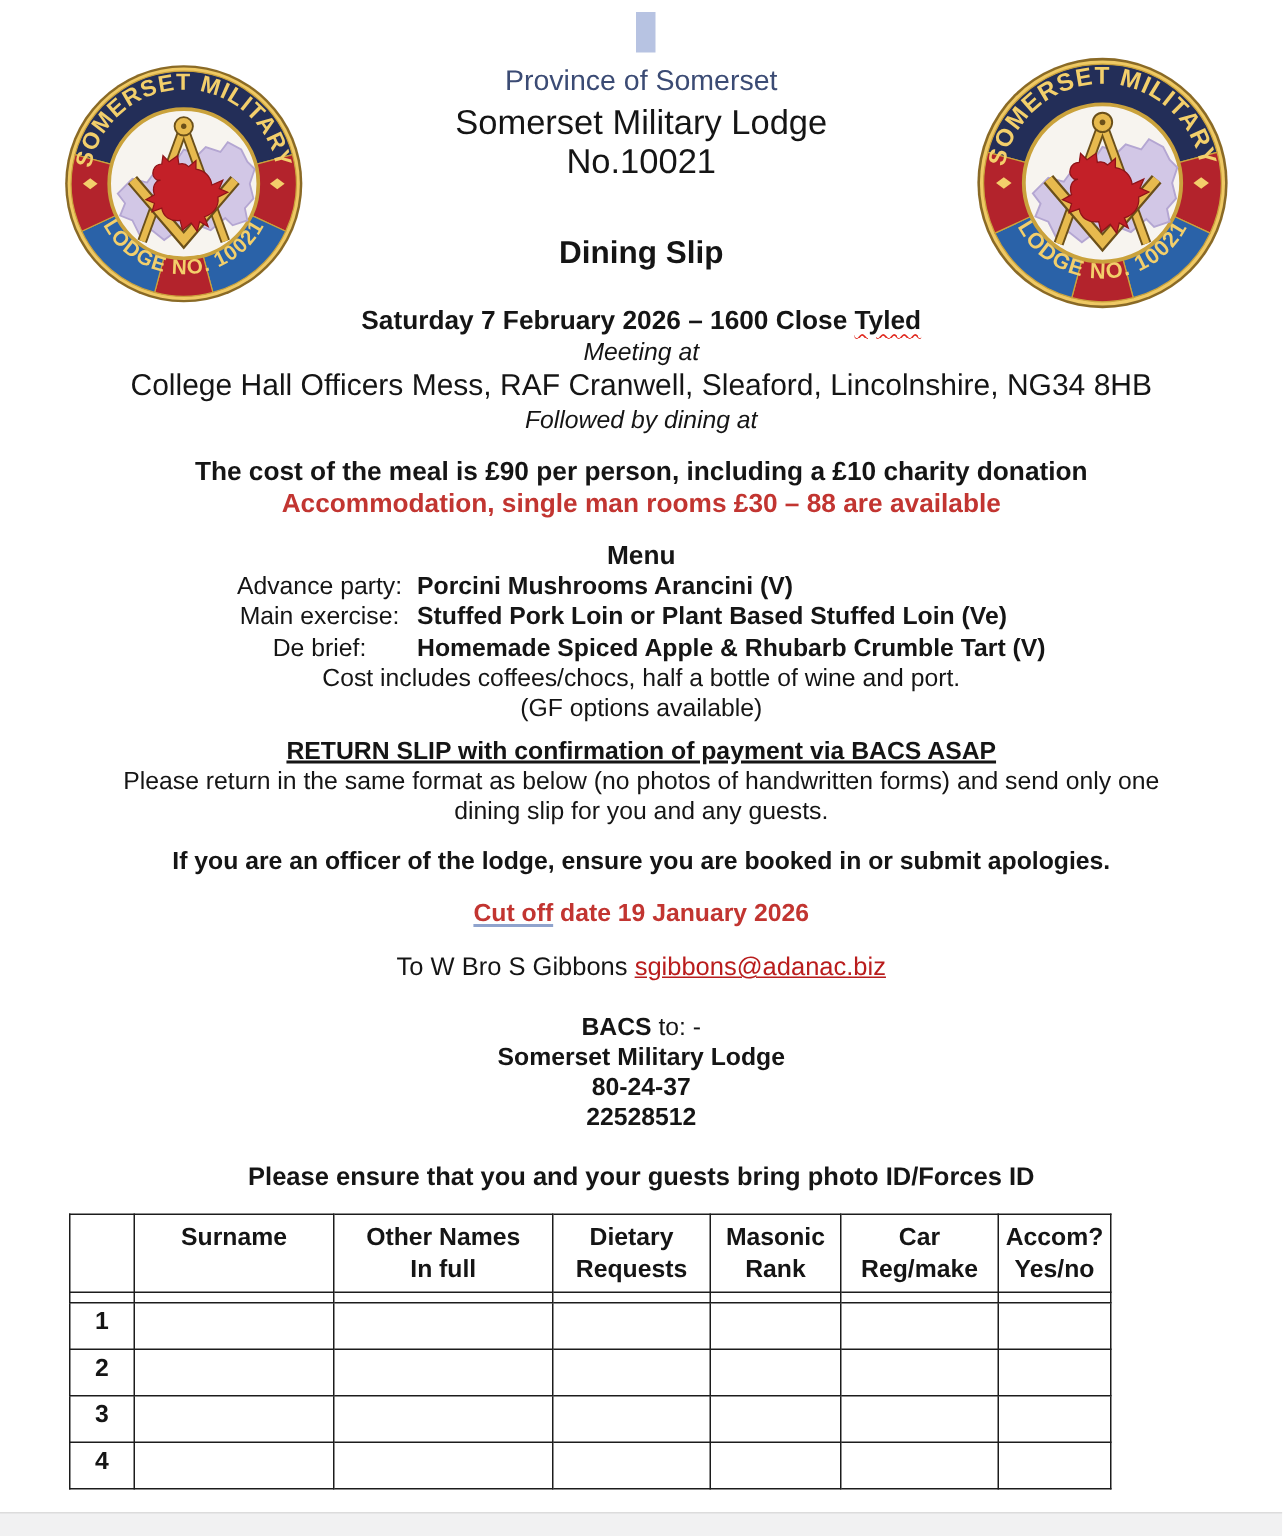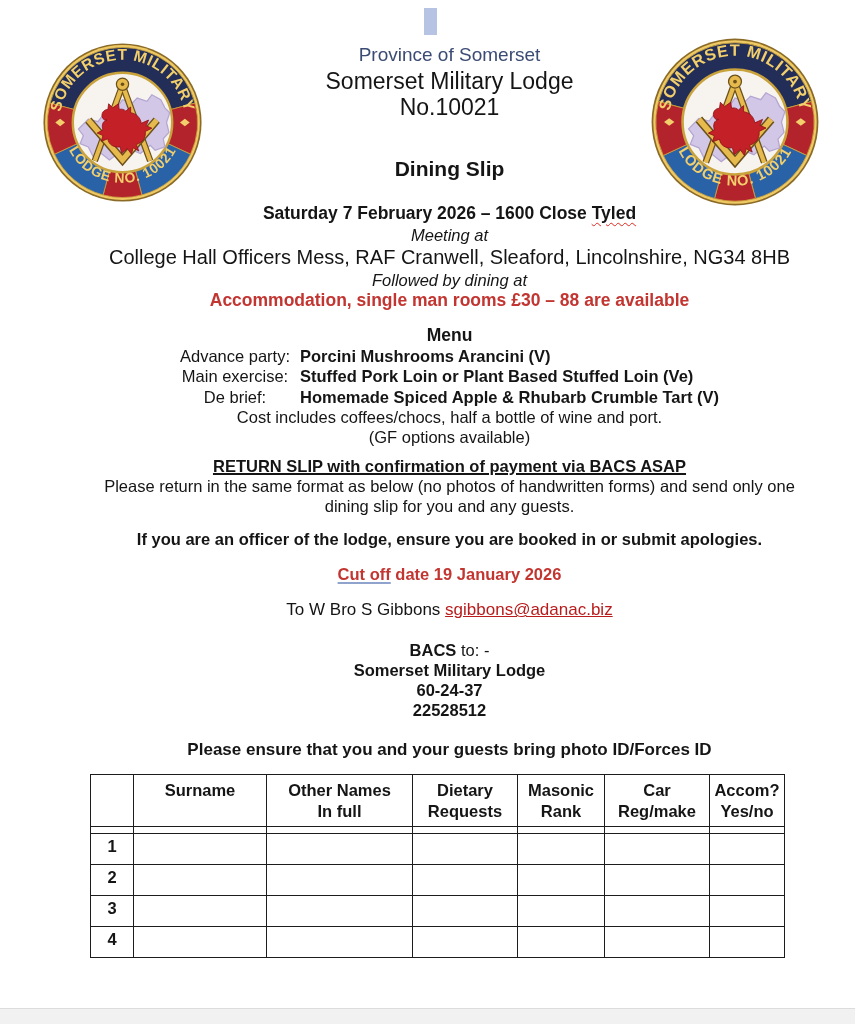--- a/index.html
+++ b/index.html
@@ -10,21 +10,21 @@
     font-family:"Liberation Sans", sans-serif; color:#151515;
   }
   .sel-artifact {
     position:absolute; left:424px; top:8px; width:13px; height:27px;
     background:#b7c3e2;
   }
   .crest { position:absolute; }
   .crest-left  { left:41px;  top:41px;  width:163px; height:163px; }
   .crest-right { left:649px; top:36px;  width:172px; height:172px; }
 
-  .content { position:absolute; inset:0; text-align:center;padding-left:44px; }
+  .content { position:absolute; inset:0; text-align:center; }
 
   .province   { margin-top:44px; font-size:19px; color:#3b4b74; }
   .lodge-name { margin-top:2px;  font-size:23px; line-height:1.15; }
   .lodge-no   { font-size:23px;  line-height:1.15; }
   .doc-title  { margin-top:36px; font-size:21px; font-weight:bold; }
 
   .date-line  { margin-top:22px; font-size:17.5px; font-weight:bold; }
   .spellcheck {
     text-decoration:underline wavy #e0281e;
     text-decoration-thickness:1px; text-underline-offset:3px;
@@ -171,20 +171,21 @@
     <div class="lodge-no">No.10021</div>
     <div class="doc-title">Dining Slip</div>
 
     <div class="date-line">
       <span class="ws-pre">Saturday 7 February 2026 – 1600 Close </span><span class="spellcheck">Tyled</span>
     </div>
     <div class="meeting-at">Meeting at</div>
     <div class="venue">College Hall Officers Mess, RAF Cranwell, Sleaford, Lincolnshire, NG34 8HB</div>
     <div class="dining-at">Followed by dining at</div>
 
+    <div class="cost-line">The cost of the meal is £90 per person, including a £10 charity donation</div>
     <div class="accom-line">Accommodation, single man rooms £30 – 88 are available</div>
 
     <div class="menu-title">Menu</div>
     <div class="menu-grid">
       <span class="menu-label">Advance party:</span>
       <span class="menu-item">Porcini Mushrooms Arancini (V)</span>
       <span class="menu-label">Main exercise:</span>
       <span class="menu-item">Stuffed Pork Loin or Plant Based Stuffed Loin (Ve)</span>
       <span class="menu-label">De brief:</span>
       <span class="menu-item">Homemade Spiced Apple &amp; Rhubarb Crumble Tart (V)</span>
@@ -202,21 +203,21 @@
 
     <div class="contact-line">
       <span class="ws-pre">To W Bro S Gibbons </span><a class="email-link">sgibbons@adanac.biz</a>
     </div>
 
     <div class="bacs-block">
       <div>
         <span>BACS</span><span class="bacs-rest ws-pre"> to: -</span>
       </div>
       <div>Somerset Military Lodge</div>
-      <div>60-24-37</div>
+      <div>80-24-37</div>
       <div>22528512</div>
     </div>
 
     <div class="id-line">Please ensure that you and your guests bring photo ID/Forces ID</div>
 
     <table class="dining-table">
       <colgroup>
         <col style="width:43px">
           <col style="width:133px">
           <col style="width:146px">

